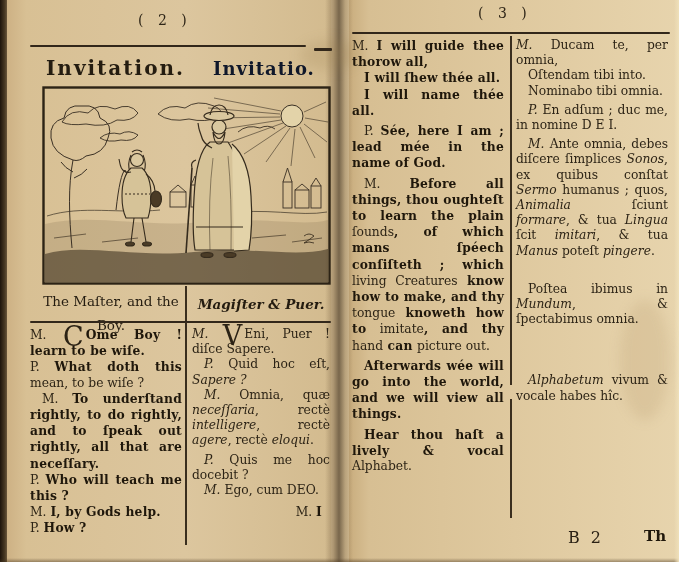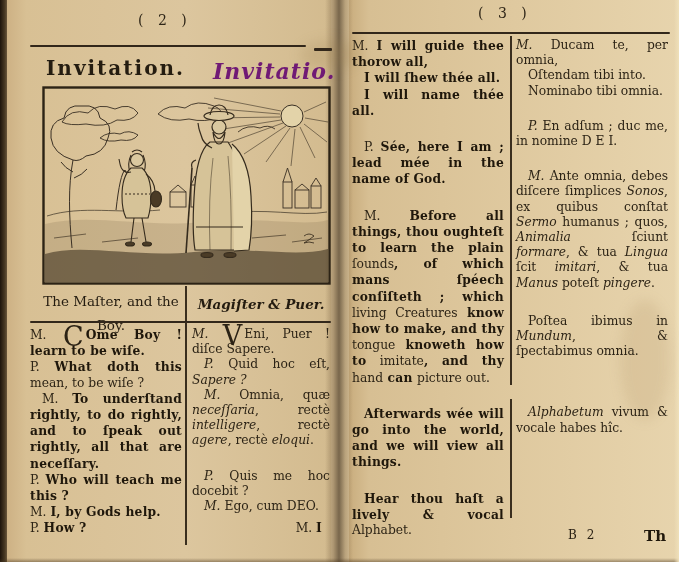--- a/index.html
+++ b/index.html
@@ -22,41 +22,41 @@
     background:linear-gradient(0deg,rgba(70,52,30,.45),rgba(70,52,30,0));}
   .edge-right{position:absolute;right:0;top:0;width:5px;height:562px;
     background:linear-gradient(270deg,#efe0ba,rgba(239,224,186,0));}
   .stain{position:absolute;border-radius:50%;filter:blur(6px);pointer-events:none;}
 
   .hrule{position:absolute;height:2px;background:#32271a;border-radius:1px;}
   .vrule{position:absolute;width:2px;background:#3a2e1e;}
 
   .pagenum{position:absolute;font-size:14px;letter-spacing:5px;color:#2e2517;}
   .title-en{position:absolute;font-size:20px;font-weight:bold;letter-spacing:2px;color:#241c10;}
-  .title-la{position:absolute;font-size:22px;font-weight:bold;font-style:italic;
-            letter-spacing:1px;color:#701a75;}
+  .title-la{position:absolute;font-size:18px;font-weight:bold;
+            letter-spacing:1px;color:#0f172a;}
   .caption{position:absolute;font-size:13.5px;text-align:center;line-height:24px;color:#241c10;}
   .caption.lat{font-style:italic;font-weight:bold;}
 
   .col{position:absolute;font-size:12.3px;line-height:15.2px;text-align:justify;}
   .para{margin:0;text-indent:12px;}
   .para.noind{text-indent:0;}
-  .para.gap{margin-top:20px;}
+  .para.gap{margin-top:4px;}
   .para.gap-lg{margin-top:23px;}
   .para.gap-xl{margin-top:46px;}
   .para.catch{margin-top:6px;text-align:right;padding-right:8px;}
 
   .bl{font-weight:700;color:#1f170b;letter-spacing:.2px;}
   .ro{font-weight:400;color:#2d2416;}
   .it{font-style:italic;color:#2d2416;}
   .sp{font-weight:400;color:#2d2416;}
   .spi{font-style:italic;font-weight:400;color:#2d2416;}
   .drop{font-size:27px;line-height:0;vertical-align:-7px;font-weight:400;padding:0 2px 0 1px;}
 
-  .sig{position:absolute;font-size:12px;letter-spacing:3px;color:#2a2114;}
+  .sig{position:absolute;font-size:16px;letter-spacing:3px;color:#2a2114;}
   .catchword{position:absolute;font-size:15px;font-weight:700;color:#1f170b;}
 
   .engraving{position:absolute;left:42px;top:86px;width:289px;height:199px;}
   .engraving svg{display:block;}
 </style>
 </head>
 <body>
 
 <div class="scan">
 

